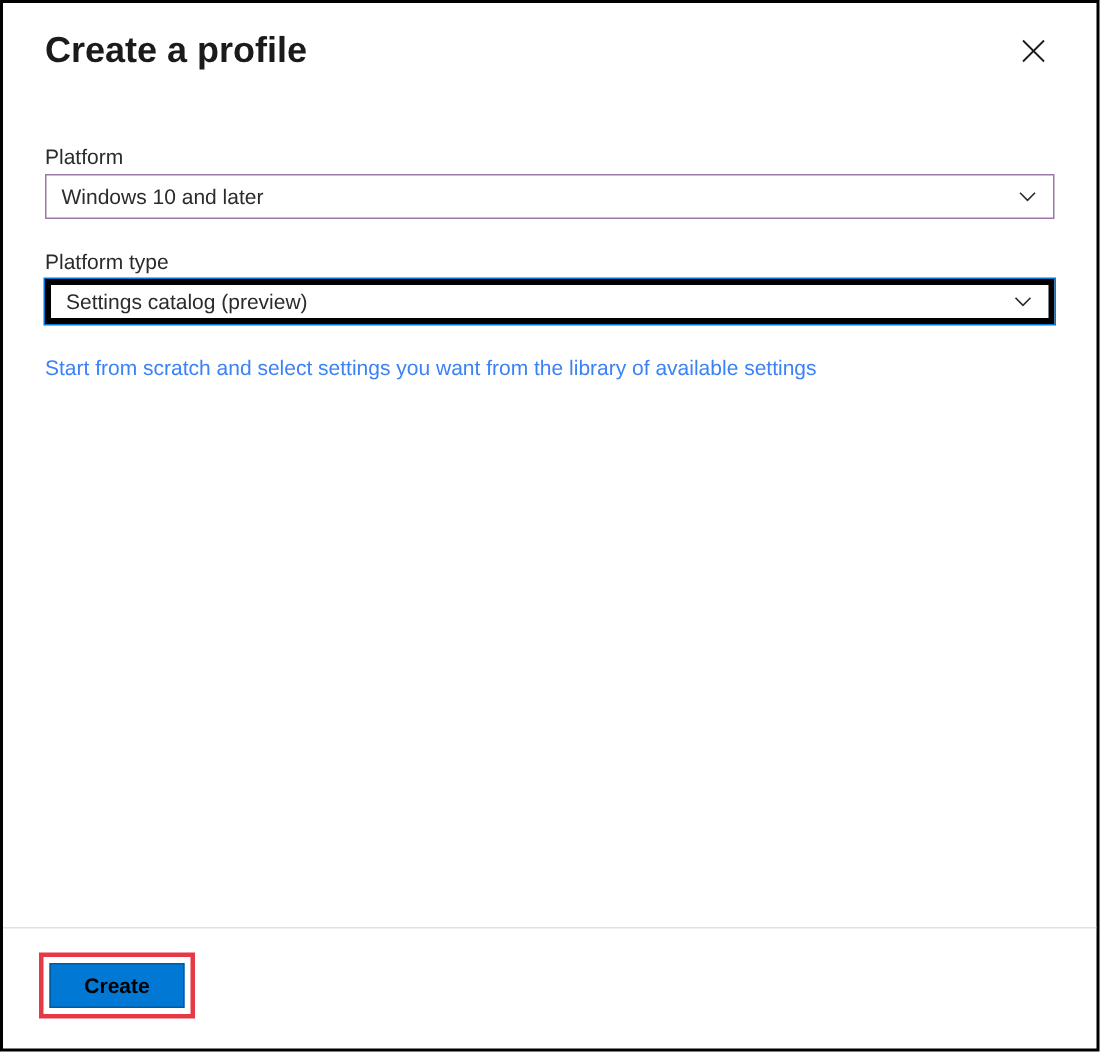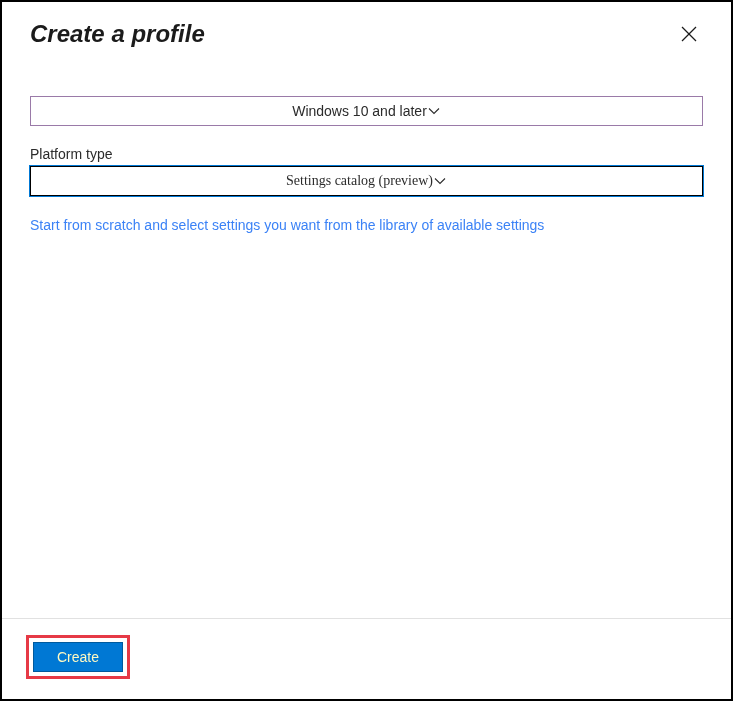--- a/index.html
+++ b/index.html
@@ -19,21 +19,20 @@
     .header {
       display: flex;
       justify-content: space-between;
       align-items: flex-start;
       padding: 18px 28px 0 28px;
     }
     .title {
       font-size: 24px;
       font-weight: 600;
       color: #1b1b1b;
-      font-style: italic;
     }
     .close-btn {
       background: none;
       border: none;
       cursor: pointer;
       padding: 6px;
       color: #1b1b1b;
       display: flex;
       align-items: center;
       justify-content: center;
@@ -57,28 +56,27 @@
     .dropdown {
       width: 100%;
       height: 30px;
       border: 1px solid #9a7aa8;
       background: #ffffff;
       padding: 0 10px;
       font-size: 14px;
       color: #2b2b2b;
       display: flex;
       align-items: center;
-      justify-content: center;
+      justify-content: space-between;
       cursor: pointer;
       position: relative;
     }
     .dropdown.focused {
-      border: 1px solid #000000;
+      border: 4px solid #000000;
       outline: 1px solid #0078d4;
-      font-family: Liberation Serif, serif;
     }
     .chevron {
       width: 14px;
       height: 14px;
       flex-shrink: 0;
     }
     .description {
       font-size: 14px;
       color: #3b82f6;
       margin-top: 14px;
@@ -93,23 +91,23 @@
       padding: 16px 24px 20px 24px;
     }
     .highlight-wrap {
       display: inline-block;
       border: 3px solid #e63946;
       padding: 4px;
     }
     .create-btn {
       background: #0078d4;
       border: 1px solid #005a9e;
-      color: #fef9c3;
+      color: #000000;
       font-size: 14px;
-      font-weight: 400;
+      font-weight: 700;
       padding: 6px 20px;
       cursor: pointer;
       min-width: 90px;
     }
   </style>
 </head>
 <body>
 
 <div class="header">
   <h1 class="title">Create a profile</h1>
@@ -117,20 +115,21 @@
     <svg viewBox="0 0 16 16">
       <line x1="1" y1="1" x2="15" y2="15" stroke="#1b1b1b" stroke-width="1.2"></line>
       <line x1="15" y1="1" x2="1" y2="15" stroke="#1b1b1b" stroke-width="1.2"></line>
     </svg>
   </button>
 </div>
 
 <div class="content">
 
   <div class="field-group">
+    <label class="field-label">Platform</label>
     <div class="dropdown">
       <span>Windows 10 and later</span>
       <svg class="chevron" viewBox="0 0 14 14">
         <polyline points="2,4.5 7,9.5 12,4.5" fill="none" stroke="#2b2b2b" stroke-width="1.1"></polyline>
       </svg>
     </div>
   </div>
 
   <div class="field-group">
     <label class="field-label">Platform type</label>

